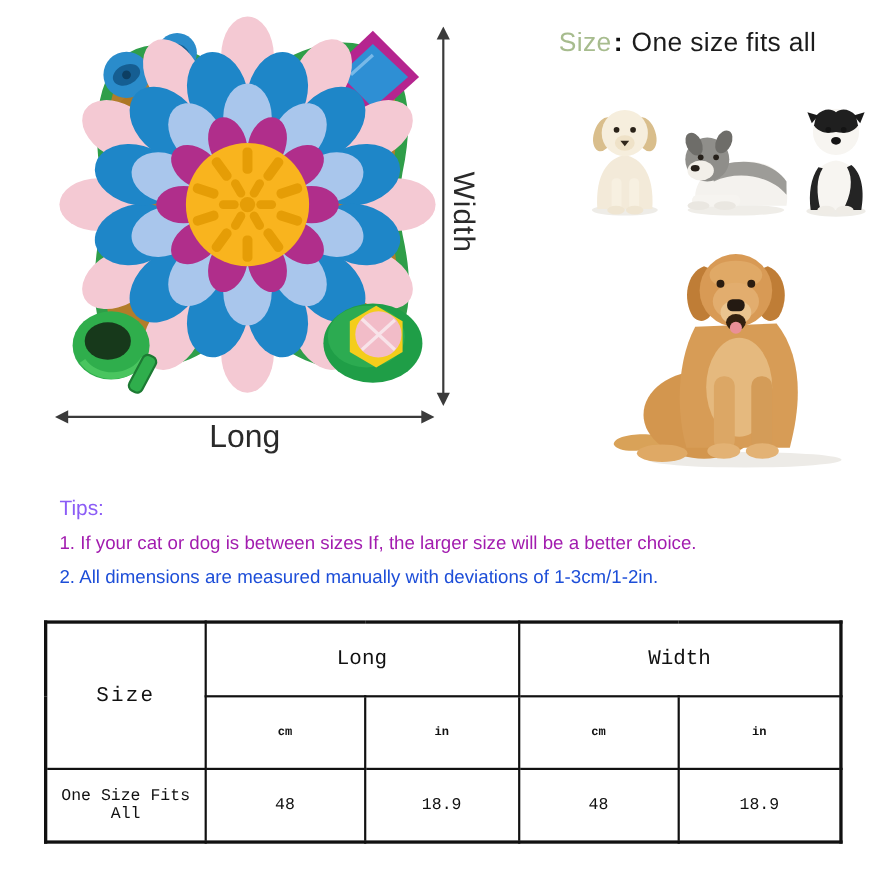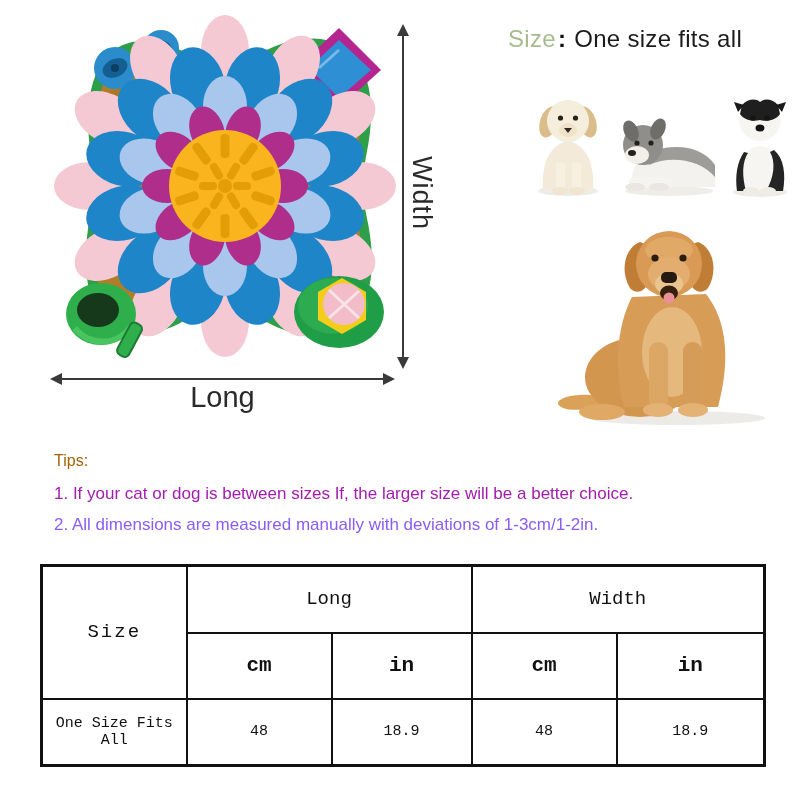--- a/index.html
+++ b/index.html
@@ -13,33 +13,33 @@
   .size-line{left:508px;top:25px;font-size:24px;letter-spacing:.3px;}
   .size-label{color:#a7bc8e;}
   .size-colon{color:#111;font-weight:bold;margin:0 8px 0 2px;}
   .size-value{color:#1c1c1c;}
 
   
   .width-label{left:406px;top:156px;writing-mode:vertical-rl;font-size:27px;color:#2a2a2a;letter-spacing:1px;}
   .long-label{left:50px;top:381px;width:345px;text-align:center;font-size:29px;color:#2a2a2a;}
 
   
-  .tips-title{left:54px;top:452px;font-size:16px;color:#a16207;}
+  .tips-title{left:54px;top:452px;font-size:19px;color:#8b5cf6;}
   .tip-1{left:54px;top:484px;font-size:17px;color:#a21caf;}
-  .tip-2{left:54px;top:515px;font-size:17px;color:#8b5cf6;}
+  .tip-2{left:54px;top:515px;font-size:17px;color:#1d4ed8;}
 
   
   .size-table-wrap{left:40px;top:564px;}
   table.size-table{border-collapse:collapse;table-layout:fixed;width:723px;
     font-family:"Liberation Mono",monospace;color:#111;}
   table.size-table td{border:2px solid #111;text-align:center;vertical-align:middle;padding:0;}
   table.size-table{border:3px solid #111;}
   .cell-group{font-size:19px;}
   .cell-size-hdr{font-size:19px;letter-spacing:2px;}
-  .cell-unit{font-size:21px;font-weight:bold;}
+  .cell-unit{font-size:11px;font-weight:bold;}
   .cell-name{font-size:15px;}
   .cell-val{font-size:15px;margin-left:12px;}
 </style>
 </head>
 <body>
 
 <div id="stage">
 
   <svg class="abs" style="left:35px;top:8px" width="370" height="365" viewBox="0 0 370 365" aria-hidden="true">
 

